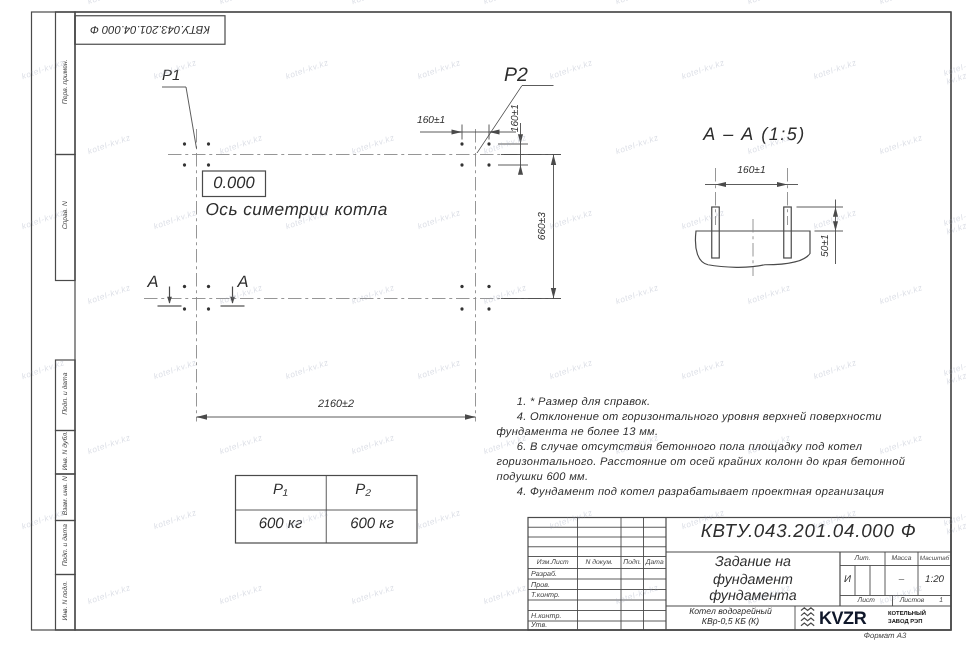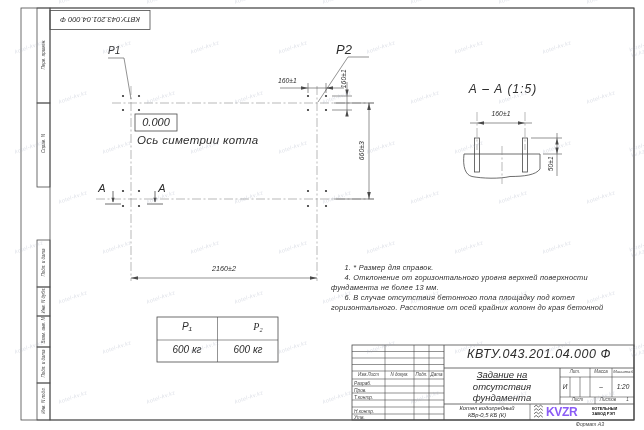--- a/index.html
+++ b/index.html
@@ -14,21 +14,21 @@
      color:#2d2d2d;white-space:nowrap;line-height:1.1;}
   .c{text-align:center;}
   .v{transform:rotate(-90deg);}
   .flip{transform:rotate(180deg);}
   .note{font:italic 7.4px "Liberation Sans","DejaVu Sans",sans-serif;line-height:10px;
         white-space:pre;letter-spacing:.2px;color:#2d2d2d;}
   .strip{font-size:4.5px;color:#444;}
   .wm{position:absolute;font:italic 5.5px "Liberation Sans","DejaVu Sans",sans-serif;
       color:#9aa2b8;opacity:.34;transform:rotate(-19deg);letter-spacing:.4px;pointer-events:none;}
   .wmlayer{position:absolute;left:0;top:0;width:644px;height:430px;overflow:hidden;}
-  .logo{font:900 12px "Liberation Sans","DejaVu Sans",sans-serif;color:#8b5cf6;letter-spacing:-.3px;}
+  .logo{font:900 12px "Liberation Sans","DejaVu Sans",sans-serif;color:#0f172a;letter-spacing:-.3px;}
   .logosub{font:bold 3.9px "Liberation Sans","DejaVu Sans",sans-serif;color:#101010;line-height:4.6px;}
 </style>
 </head>
 <body>
 
 <div class="page">
 
   <svg class="lines" width="644" height="430">
     <defs>
       <pattern id="h45" width="6" height="6" patternUnits="userSpaceOnUse" patternTransform="rotate(45)">
@@ -180,36 +180,38 @@
   <div class="t c v" style="left:345px;top:146.5px;width:34px;font-size:6.8px;">660±3</div>
   <div class="t c" style="left:196px;top:265px;width:56px;font-size:7.2px;">2160±2</div>
   <div class="t c" style="left:95px;top:182px;width:14px;font-size:11px;">А</div>
   <div class="t c" style="left:155px;top:182px;width:14px;font-size:11px;">А</div>
 
   <div class="t c" style="left:455px;top:83px;width:96px;font-size:12px;letter-spacing:1px;">А – А (1:5)</div>
   <div class="t c" style="left:484px;top:110px;width:34px;font-size:6.8px;">160±1</div>
   <div class="t c v" style="left:534px;top:159.5px;width:34px;font-size:6.8px;">50±1</div>
 
   <div class="t c" style="left:157px;top:321px;width:60px;font-size:10px;">P₁</div>
-  <div class="t c" style="left:228px;top:321px;width:60px;font-size:10px;font-family:Liberation Serif, serif;">P₂</div>
+  <div class="t c" style="left:212px;top:321px;width:60px;font-size:10px;">P₂</div>
   <div class="t c" style="left:157px;top:344px;width:60px;font-size:10px;">600 кг</div>
   <div class="t c" style="left:218px;top:344px;width:60px;font-size:10px;">600 кг</div>
 
   <div style="position:absolute;left:331px;top:263px;">
     <div class="note">      1. * Размер для справок.</div>
     <div class="note">      4. Отклонение от горизонтального уровня верхней поверхности</div>
     <div class="note">фундамента не более 13 мм.</div>
     <div class="note">      6. В случае отсутствия бетонного пола площадку под котел</div>
     <div class="note">горизонтального. Расстояние от осей крайних колонн до края бетонной</div>
+    <div class="note">подушки 600 мм.</div>
+    <div class="note">      4. Фундамент под котел разрабатывает проектная организация</div>
   </div>
 
   <div class="t c" style="left:446px;top:348px;width:186px;font-size:12.5px;letter-spacing:.5px;">КВТУ.043.201.04.000 Ф</div>
   <div style="position:absolute;left:444px;top:369px;width:116px;text-align:center;">
-    <div class="t" style="position:static;font-size:9.5px;line-height:11.5px;text-decoration:underline;">Задание на</div>
-    <div class="t" style="position:static;font-size:9.5px;line-height:11.5px;">отсутствия</div>
+    <div class="t" style="position:static;font-size:9.5px;line-height:11.5px;">Задание на</div>
+    <div class="t" style="position:static;font-size:9.5px;line-height:11.5px;">фундамент</div>
     <div class="t" style="position:static;font-size:9.5px;line-height:11.5px;font-style:italic;">фундамента</div>
   </div>
   <div style="position:absolute;left:444px;top:405px;width:86px;text-align:center;">
     <div class="t" style="position:static;font-size:5.8px;line-height:7px;">Котел водогрейный</div>
     <div class="t" style="position:static;font-size:5.8px;line-height:7px;">КВр-0,5  КБ  (К)</div>
   </div>
   <div class="t c strip" style="left:352px;top:372.5px;width:33px;">Изм.Лист</div>
   <div class="t c strip" style="left:385px;top:372.5px;width:29px;">N докум.</div>
   <div class="t c strip" style="left:414px;top:372.5px;width:15px;">Подп.</div>
   <div class="t c strip" style="left:429px;top:372.5px;width:15px;">Дата</div>

